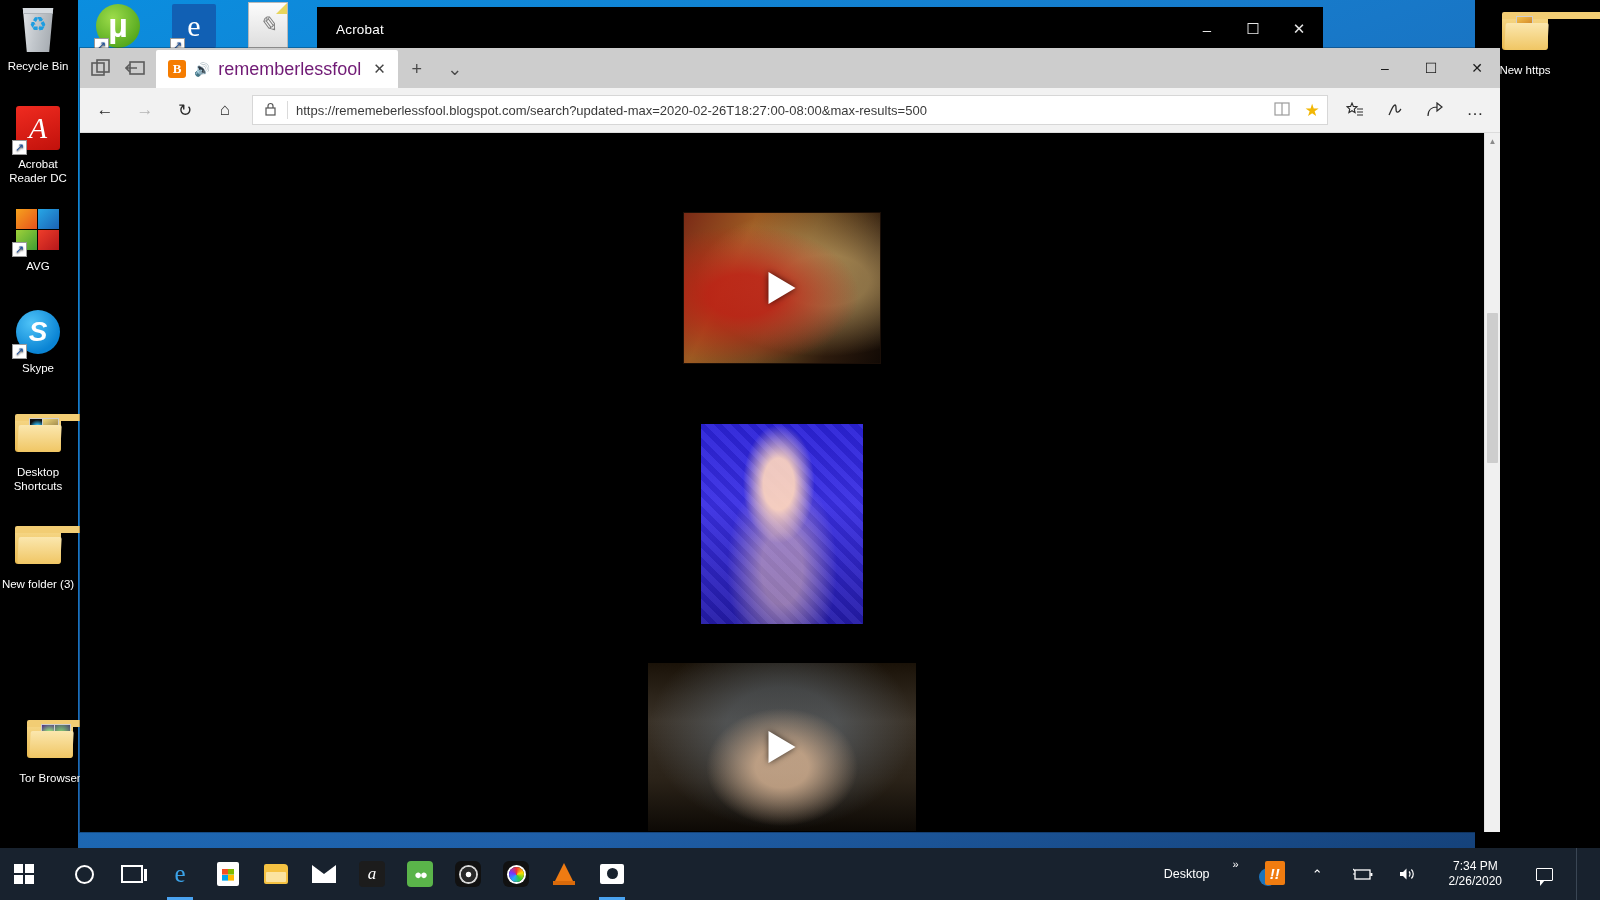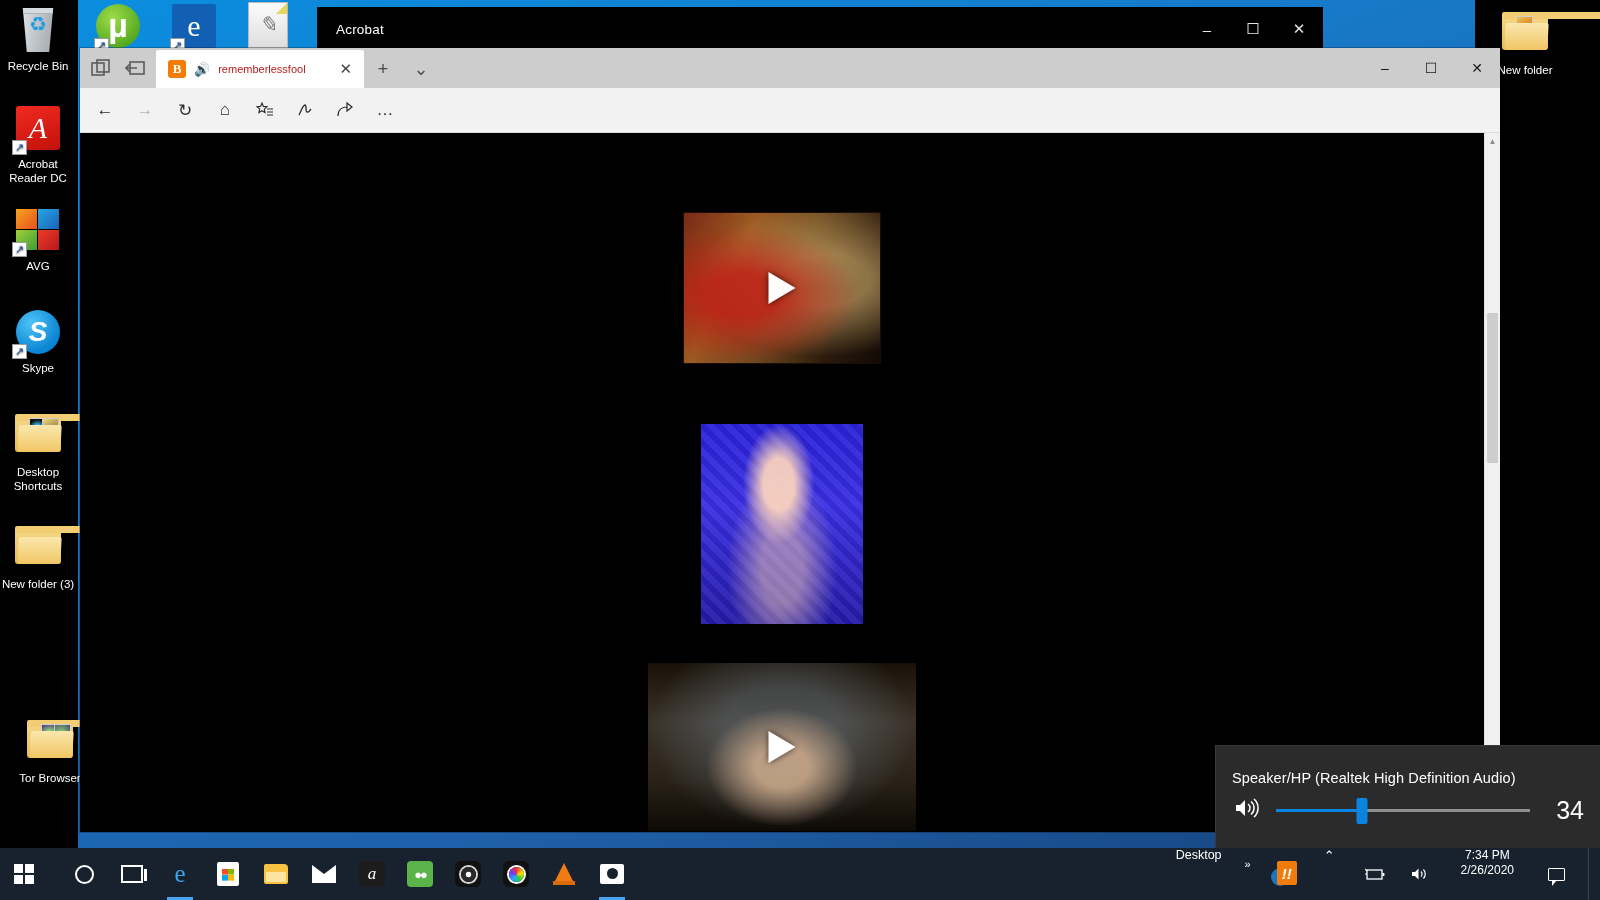--- a/index.html
+++ b/index.html
@@ -257,21 +257,21 @@
     border-radius: 2px 2px 0 0;
   }
   .tab .favicon {
     width: 18px; height: 18px; background: #f57c00; border-radius: 3px;
     display: flex; align-items: center; justify-content: center;
     color: #fff; font-size: 13px; font-weight: bold; flex: 0 0 18px;
     font-family: "Liberation Serif", serif;
   }
   .tab .audio-icon { color: #333; font-size: 13px; flex: 0 0 auto; }
   .tab .tab-title {
-    font-size: 11px; color: #b91c1c; white-space: nowrap; flex: 1 1 auto;
+    font-size: 18px; color: #701a75; white-space: nowrap; flex: 1 1 auto;
     overflow: hidden; text-overflow: ellipsis;
   }
   .tab .tab-close { color: #444; font-size: 15px; padding: 0 4px; }
   .newtab-btn, .tabmenu-btn {
     width: 38px; height: 38px; display: flex; align-items: center;
     justify-content: center; color: #4a4a4a; font-size: 18px;
   }
   .win-ctrls-edge {
     position: absolute; right: 0; top: 0; height: 40px; display: flex;
   }
@@ -457,22 +457,22 @@
   .g-vlc { width: 0; height: 0; border-style: solid; border-width: 0 11px 22px 11px;
     border-color: transparent transparent #ef7b12 transparent; position: relative; }
   .g-vlc::after { content:""; position: absolute; left: -11px; top: 18px; width: 22px;
     height: 4px; background: #d96a0a; }
   .g-camera { width: 24px; height: 20px; background: #fff; border-radius: 2px;
     position: relative; }
   .g-camera::after { content:""; position:absolute; left: 7px; top: 4px; width: 11px;
     height: 11px; border-radius: 50%; background: #18222e; }
 
   #tray {
-    margin-left: auto; display: flex; align-items: flex-start; height: 52px;
-    padding-right: 6px; gap: 17px;
+    margin-left: auto; display: flex; align-items: center; height: 52px;
+    padding-right: 18px; gap: 17px;
   }
   .tray-desktop { color: #fff; font-size: 12.5px; padding: 0 4px; }
   .tray-chevron-up { color: #fff; font-size: 13px; padding: 0 9px; }
   .tray-expand { color: #fff; font-size: 11px; padding: 0 2px; align-self: flex-start;
     margin-top: 10px; }
   .tray-ico { width: 28px; height: 52px; display: flex; align-items: center;
     justify-content: center; color: #fff; font-size: 14px; position: relative; }
   .tray-avg { width: 26px; height: 26px; position: relative; }
   .tray-avg .o { position: absolute; left: 6px; top: 0; width: 20px; height: 24px;
     background: #f07c10; border-radius: 2px; display: flex; align-items: center;
@@ -596,21 +596,21 @@
 
     <div class="desk-icon" style="left:1487px; top:6px;">
       <div class="glyph">
         <div class="ico-folder folder-newr">
           <div class="back"></div>
             <div class="tab"></div>
           <div class="sheet s1"></div>
           <div class="front"></div>
         </div>
       </div>
-      <div>New folder</div>
+      <div>New https</div>
     </div>
   </div>
 
   <div id="camera-window">
     <div id="camera-titlebar">
       <div class="title">Acrobat</div>
       <div class="win-btns">
         <div class="win-btn">–</div>
         <div class="win-btn">☐</div>
         <div class="win-btn close">✕</div>
@@ -661,20 +661,37 @@
         <div class="b">✕</div>
       </div>
     </div>
 
     <div id="navbar">
       <div class="nav-btn">←</div>
       <div class="nav-btn disabled">→</div>
       <div class="nav-btn">↻</div>
       <div class="nav-btn">⌂</div>
 
+      <div id="addressbar">
+        <div class="lock">
+          <svg width="11" height="14" viewBox="0 0 11 14">
+            <rect x="1" y="6" width="9" height="7" fill="none" stroke="#555" stroke-width="1.2"></rect>
+            <path d="M3 6 V4 a2.5 2.5 0 0 1 5 0 V6" fill="none" stroke="#555" stroke-width="1.2"></path>
+          </svg>
+        </div>
+        <div class="sep"></div>
+        <div class="url" title="https://rememeberlessfool.blogspot.com/search?updated-max=2020-02-26T18:27:00-08:00&amp;max-results=500">https://rememeberlessfool.blogspot.com/search?updated-max=2020-02-26T18:27:00-08:00&amp;max-results=500</div>
+        <div class="ab-icon">
+          <svg width="16" height="14" viewBox="0 0 16 14">
+            <rect x="1" y="1" width="14" height="12" fill="none" stroke="#9b9b9b" stroke-width="1.2"></rect>
+            <path d="M8 1 V13" stroke="#9b9b9b" stroke-width="1.2"></path>
+          </svg>
+        </div>
+        <div class="ab-icon star">★</div>
+      </div>
 
       <div class="nav-btn">
         <svg width="18" height="17" viewBox="0 0 18 17">
           <path d="M6 1 L7.4 4.4 L11 4.7 L8.3 7.1 L9.1 10.6 L6 8.7 L2.9 10.6 L3.7 7.1 L1 4.7 L4.6 4.4 Z" fill="none" stroke="#2b2b2b" stroke-width="1.1"></path>
           <path d="M11 7 H17 M11 10 H17 M11 13 H17" stroke="#2b2b2b" stroke-width="1.1"></path>
         </svg>
       </div>
       <div class="nav-btn">
         <svg width="18" height="17" viewBox="0 0 18 17">
           <path d="M3 13 C5 9 7 3 9 3 C11 3 9 9 11 10 C13 11 14 8 15 7" fill="none" stroke="#2b2b2b" stroke-width="1.3"></path>
@@ -717,38 +734,20 @@
         </div>
       </div>
 
       <div id="scrollbar">
         <div class="sb-arrow">▲</div>
         <div class="sb-thumb"></div>
       </div>
     </div>
   </div>
 
-  <div id="volume-osd">
-    <div class="dev-name">Speaker/HP (Realtek High Definition Audio)</div>
-    <div class="row">
-      <div class="spk">
-        <svg width="26" height="20" viewBox="0 0 26 20">
-          <path d="M2 7 H6 L11 2 V18 L6 13 H2 Z" fill="#fff"></path>
-          <path d="M14 6 a5 5 0 0 1 0 8" fill="none" stroke="#fff" stroke-width="1.5"></path>
-          <path d="M17 3.5 a8.5 8.5 0 0 1 0 13" fill="none" stroke="#fff" stroke-width="1.5"></path>
-          <path d="M20 1 a12 12 0 0 1 0 18" fill="none" stroke="#fff" stroke-width="1.5"></path>
-        </svg>
-      </div>
-      <div class="track">
-        <div class="fill" id="vol-fill" style="width: 34%;"></div>
-        <div class="knob" id="vol-knob" style="left: 34%;"></div>
-      </div>
-      <div class="value">34</div>
-    </div>
-  </div>
 
   <div id="taskbar">
     <div id="start-btn">
       <div class="winlogo">
         <i></i>
           <i></i>
           <i></i>
           <i></i>
       </div>
     </div>

